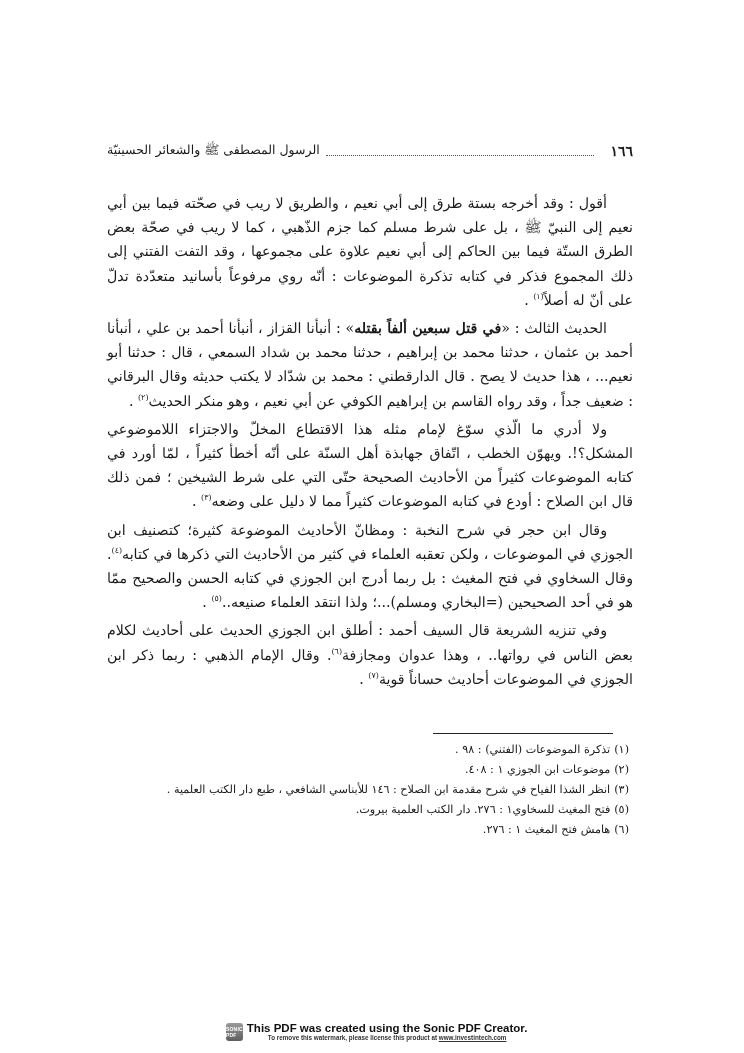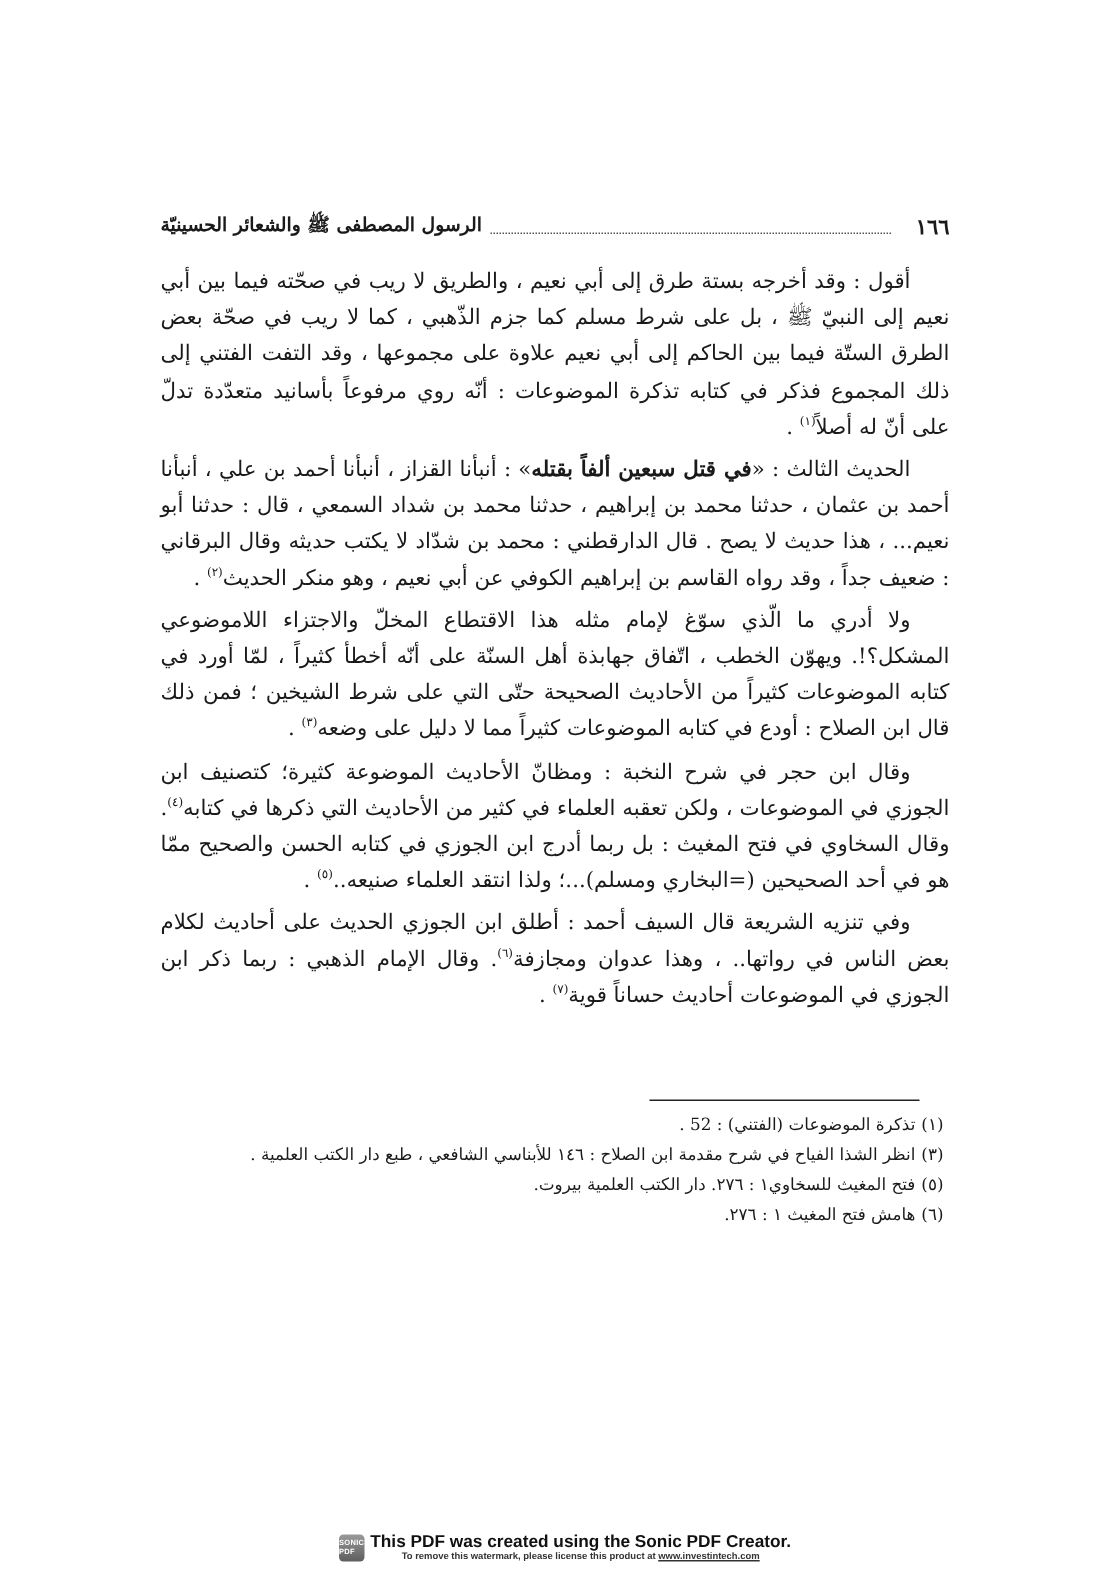--- a/index.html
+++ b/index.html
@@ -42,26 +42,25 @@
     }
     .running-header .dots {
       flex: 1;
       border-bottom: 1px dotted #555;
       height: 0;
       margin: 0 6px;
       transform: translateY(4px);
     }
     .running-header .title {
       white-space: nowrap;
-      font-weight: bold;
     }
     
     .body-text {
       position: absolute;
-      top: 176px;
+      top: 191px;
       left: 107px;
       width: 526px;
       direction: rtl;
       text-align: justify;
       text-align-last: right;
       font-size: 14.2px;
       line-height: 24.2px;
     }
     .body-text p {
       margin: 0;
@@ -168,21 +167,22 @@
       <p><span>أقول : وقد أخرجه بستة طرق إلى أبي نعيم ، والطريق لا ريب في صحّته فيما بين أبي نعيم إلى النبيّ ﷺ ، بل على شرط مسلم كما جزم الذّهبي ، كما لا ريب في صحّة بعض الطرق الستّة فيما بين الحاكم إلى أبي نعيم علاوة على مجموعها ، وقد التفت الفتني إلى ذلك المجموع فذكر في كتابه تذكرة الموضوعات : أنّه روي مرفوعاً بأسانيد متعدّدة تدلّ على أنّ له أصلاً</span><sup class="fn">(١)</sup><span> .</span></p>
       <p class="gap"><span>الحديث الثالث : «</span><span class="strong">في قتل سبعين ألفاً بقتله</span><span>» : أنبأنا القزاز ، أنبأنا أحمد بن علي ، أنبأنا أحمد بن عثمان ، حدثنا محمد بن إبراهيم ، حدثنا محمد بن شداد السمعي ، قال : حدثنا أبو نعيم... ، هذا حديث لا يصح . قال الدارقطني : محمد بن شدّاد لا يكتب حديثه وقال البرقاني : ضعيف جداً ، وقد رواه القاسم بن إبراهيم الكوفي عن أبي نعيم ، وهو منكر الحديث</span><sup class="fn">(٢)</sup><span> .</span></p>
       <p class="gap"><span>ولا أدري ما الّذي سوّغ لإمام مثله هذا الاقتطاع المخلّ والاجتزاء اللاموضوعي المشكل؟!. ويهوّن الخطب ، اتّفاق جهابذة أهل السنّة على أنّه أخطأ كثيراً ، لمّا أورد في كتابه الموضوعات كثيراً من الأحاديث الصحيحة حتّى التي على شرط الشيخين ؛ فمن ذلك قال ابن الصلاح : أودع في كتابه الموضوعات كثيراً مما لا دليل على وضعه</span><sup class="fn">(٣)</sup><span> .</span></p>
       <p class="gap"><span>وقال ابن حجر في شرح النخبة : ومظانّ الأحاديث الموضوعة كثيرة؛ كتصنيف ابن الجوزي في الموضوعات ، ولكن تعقبه العلماء في كثير من الأحاديث التي ذكرها في كتابه</span><sup class="fn">(٤)</sup><span>. وقال السخاوي في فتح المغيث : بل ربما أدرج ابن الجوزي في كتابه الحسن والصحيح ممّا هو في أحد الصحيحين (=البخاري ومسلم)...؛ ولذا انتقد العلماء صنيعه..</span><sup class="fn">(٥)</sup><span> .</span></p>
       <p class="gap"><span>وفي تنزيه الشريعة قال السيف أحمد : أطلق ابن الجوزي الحديث على أحاديث لكلام بعض الناس في رواتها.. ، وهذا عدوان ومجازفة</span><sup class="fn">(٦)</sup><span>. وقال الإمام الذهبي : ربما ذكر ابن الجوزي في الموضوعات أحاديث حساناً قوية</span><sup class="fn">(٧)</sup><span> .</span></p>
     </div>
 
   <div class="fn-rule"></div>
 
   <div class="footnotes" id="footnotes">
-      <div class="fn-item"><span class="fn-num">(١)</span><span>تذكرة الموضوعات (الفتني) : 52 .</span></div>
+      <div class="fn-item"><span class="fn-num">(١)</span><span>تذكرة الموضوعات (الفتني) : ٩٨ .</span></div>
+      <div class="fn-item"><span class="fn-num">(٢)</span><span>موضوعات ابن الجوزي ١ : ٤٠٨.</span></div>
       <div class="fn-item"><span class="fn-num">(٣)</span><span>انظر الشذا الفياح في شرح مقدمة ابن الصلاح : ١٤٦ للأبناسي الشافعي ، طبع دار الكتب العلمية .</span></div>
       <div class="fn-item"><span class="fn-num">(٥)</span><span>فتح المغيث للسخاوي١ : ٢٧٦. دار الكتب العلمية بيروت.</span></div>
       <div class="fn-item"><span class="fn-num">(٦)</span><span>هامش فتح المغيث ١ : ٢٧٦.</span></div>
     </div>
 
   <div class="watermark">
     <div class="logo">SONIC PDF</div>
     <div class="wm-text">
       <span class="wm-line1">This PDF was created using the Sonic PDF Creator.</span>
       <span class="wm-line2"><span>To remove this watermark, please license this product at </span><span class="wm-link">www.investintech.com</span></span>

